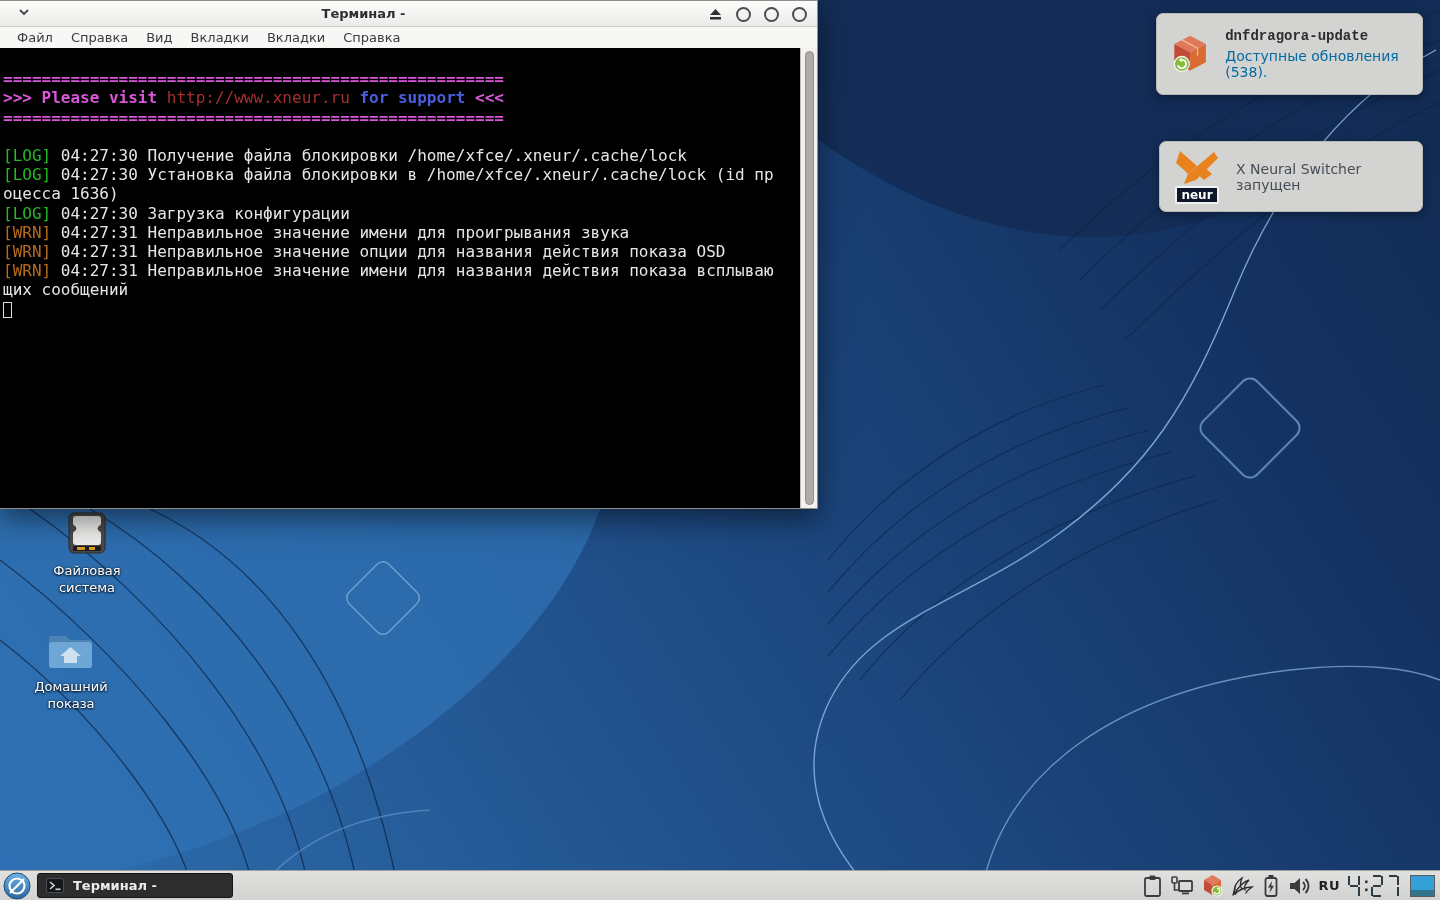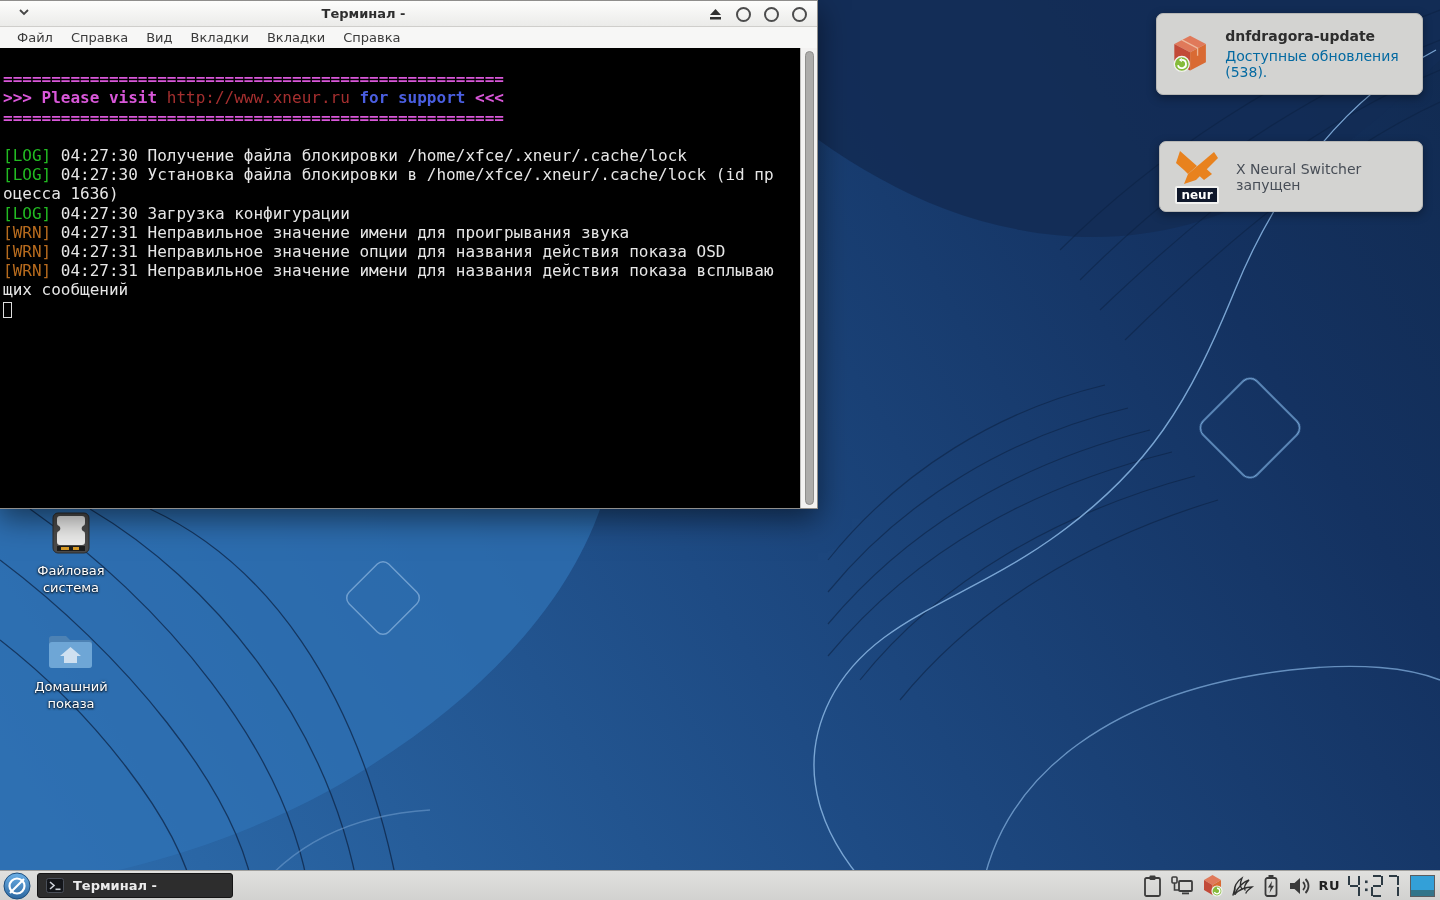--- a/index.html
+++ b/index.html
@@ -6,21 +6,21 @@
   html,body { width:1440px; height:900px; overflow:hidden; }
   body { font-family:"DejaVu Sans", sans-serif; position:relative; background:#16355f; }
 
   #wallpaper { position:absolute; left:0; top:0; }
 
   
   .dicon { position:absolute; width:86px; text-align:center; cursor:default; }
   .dicon-img { display:block; margin:0 auto 6px auto; }
   .dlabel { color:#ffffff; font-size:13px; line-height:17px;
             text-shadow:0 1px 2px rgba(0,0,0,.9), 0 0 3px rgba(0,0,0,.7); }
-  #dicon-fs { left:28px; top:510px; }
+  #dicon-fs { left:44px; top:510px; }
   #dicon-home { left:28px; top:630px; }
 
   
   #term-window { position:absolute; left:-1px; top:0; width:819px; height:509px;
                  border:1px solid #8f8e8c; background:#000;
                  box-shadow:0 10px 28px rgba(0,0,0,.5); }
   .titlebar { height:26px; background:linear-gradient(#fdfdfc,#ebebe9);
               border-bottom:1px solid #cfcecb; position:relative;
               display:flex; align-items:center; }
   .win-chevron { position:absolute; left:18px; top:7px; }
@@ -41,21 +41,21 @@
             vertical-align:text-bottom; }
   .scrollbar { width:17px; background:#f3f2f1; border-left:1px solid #bdbcba; position:relative; }
   .thumb { position:absolute; left:4px; right:3px; top:3px; bottom:3px;
            background:#adacaa; border:1px solid #8f8e8c; border-radius:5px; }
 
   
   .notif { position:absolute; background:#d3d3d1; border:1px solid #b7b7b5; border-radius:7px;
            box-shadow:0 3px 10px rgba(0,0,0,.35); display:flex; align-items:center; padding:0 14px; }
   #notif1 { left:1156px; top:13px; width:267px; height:82px; gap:16px; }
   #notif2 { left:1159px; top:141px; width:264px; height:71px; gap:16px; }
-  .notif-title { font-weight:bold; font-size:14px; color:#2d2d2d; }
+  .notif-title { font-weight:bold; font-size:14px; color:#2d2d2d;font-family:Liberation Mono, monospace; }
   .notif-body { font-size:14px; color:#0369a1; margin-top:4px; }
   .notif-body-strong { font-weight:normal; color:#474d56; margin-top:0; }
   .xneur-logo { position:relative; width:46px; height:54px; flex:none; }
   .xneur-box { position:absolute; left:1px; bottom:0; width:44px; height:18px;
                background:#0f172a; border:2px solid #f2f2f0; border-radius:2px;
                color:#ffffff; font-weight:bold; font-size:12px; line-height:14px; text-align:center; }
 
   
   #taskbar { position:absolute; left:0; bottom:0; width:1440px; height:30px;
              background:linear-gradient(#e0e0de,#d2d2d0); border-top:1px solid #9f9f9d;

